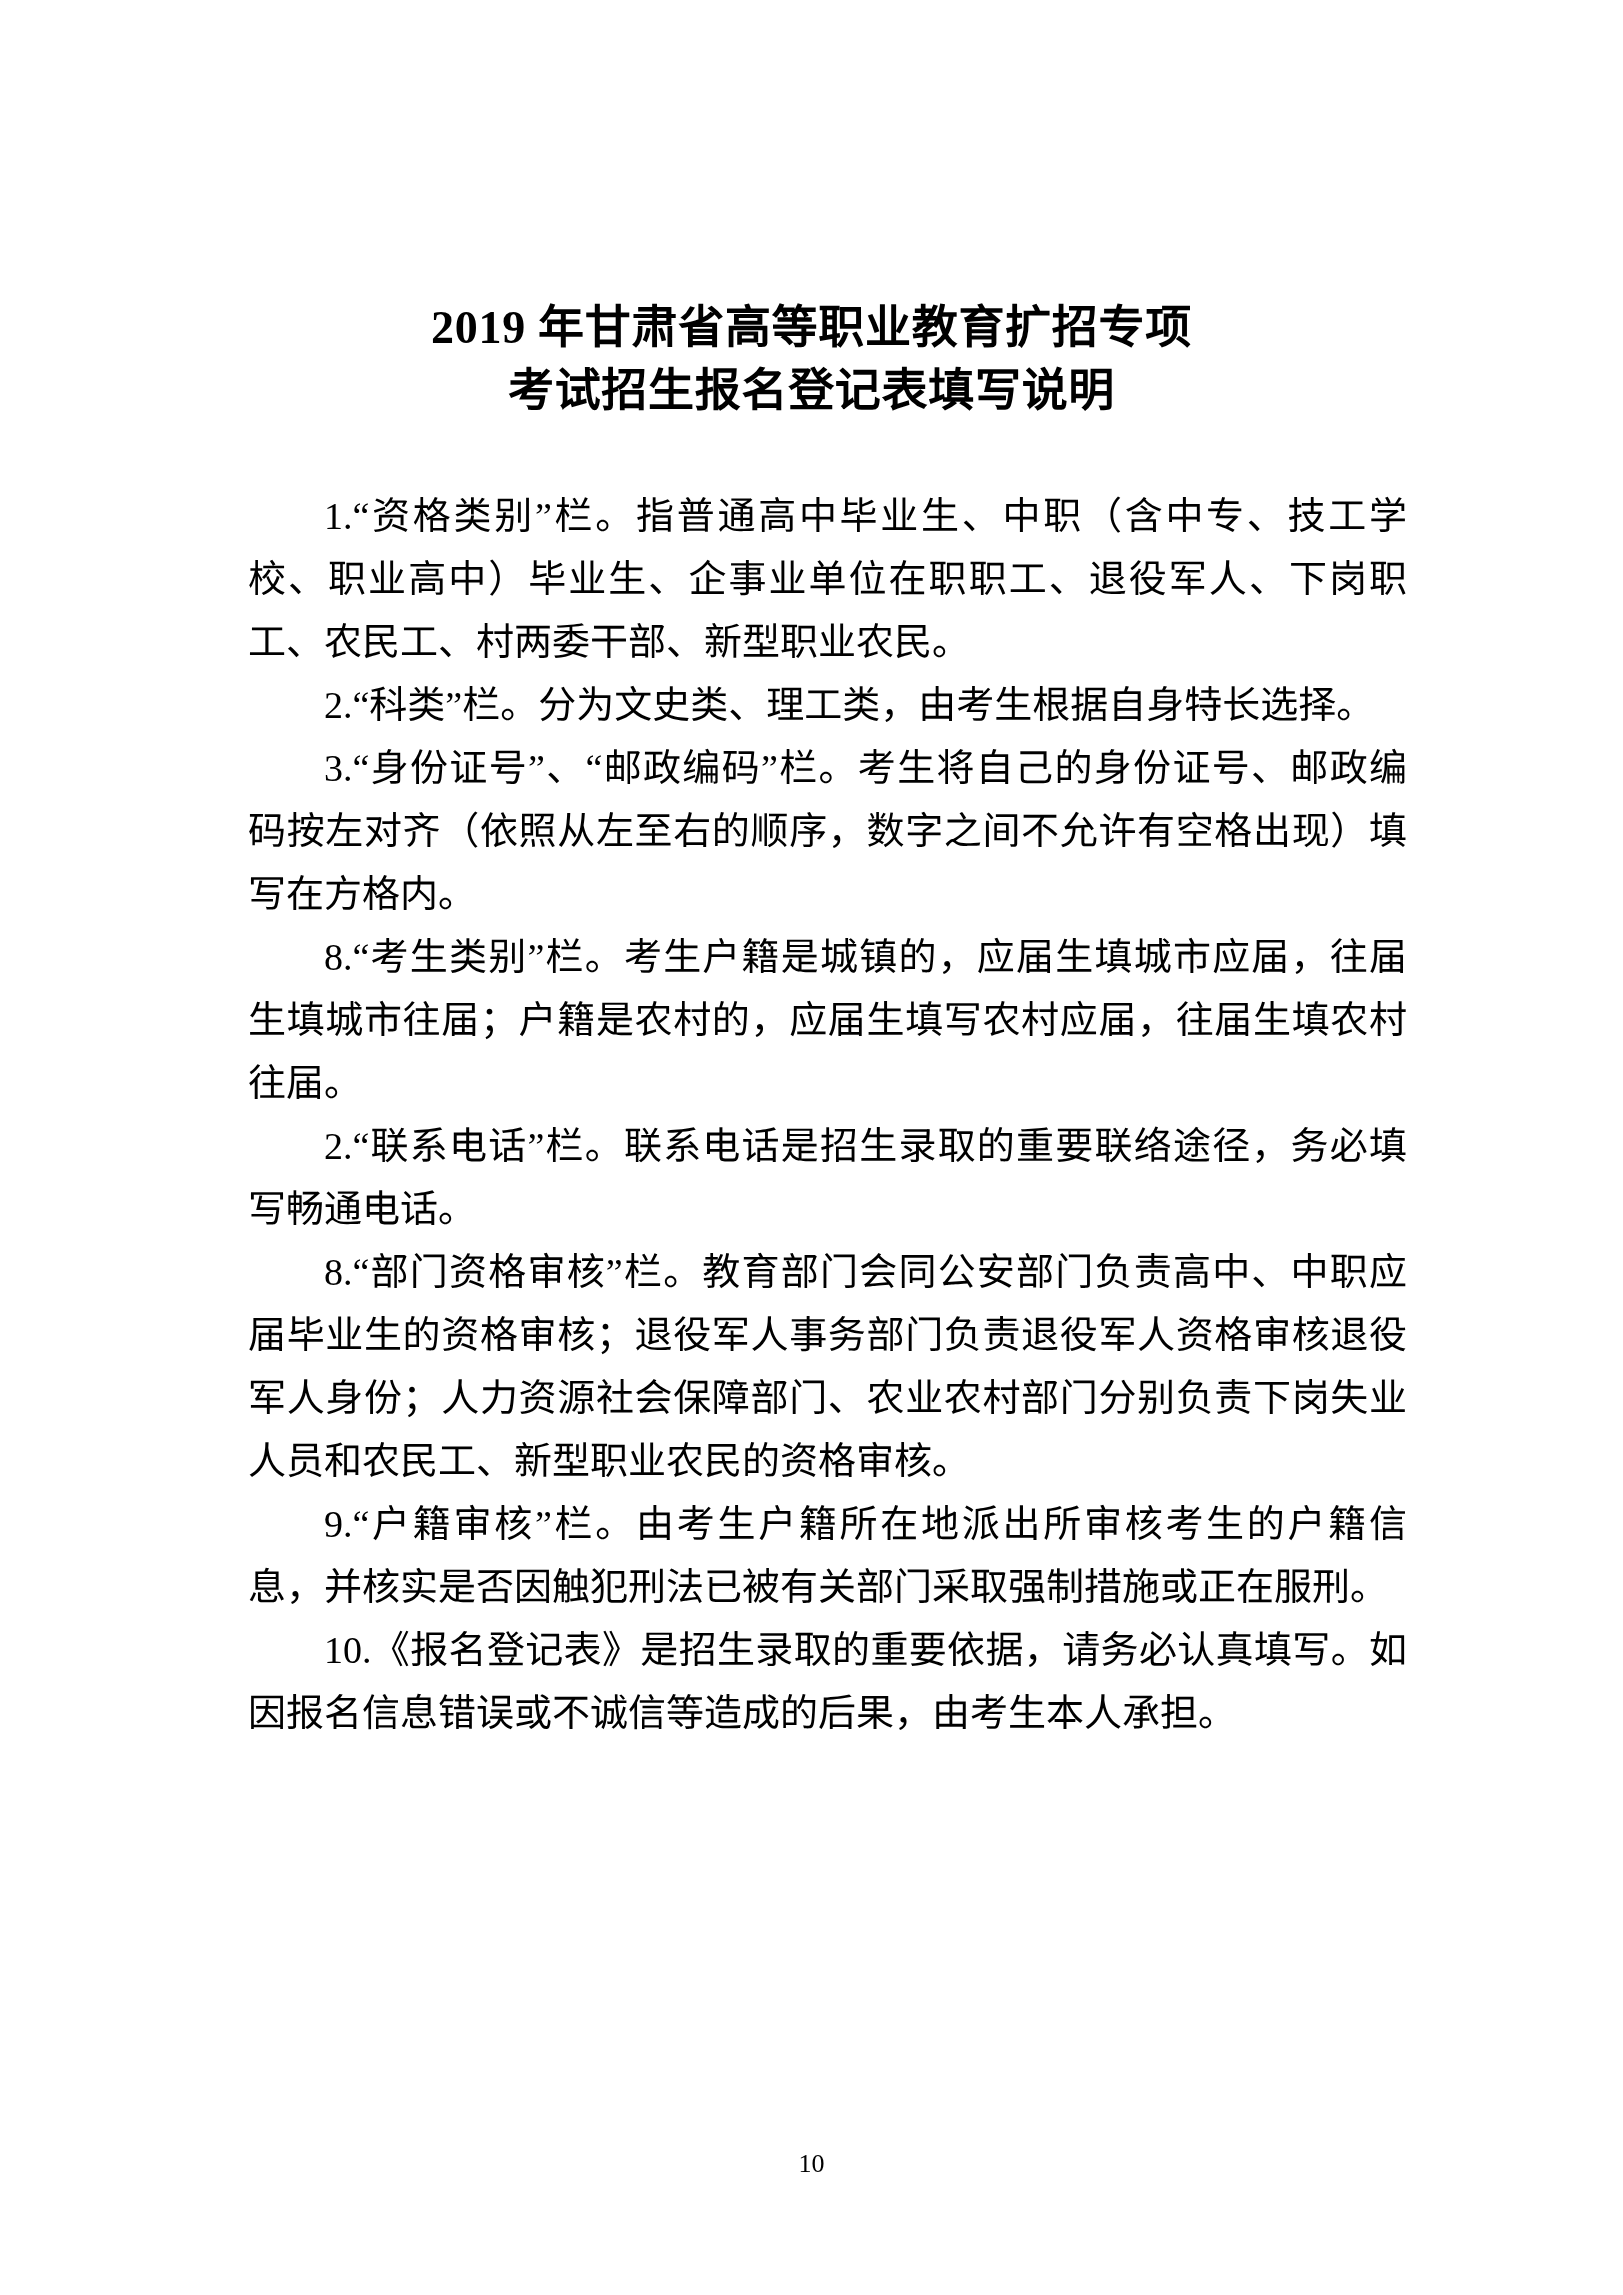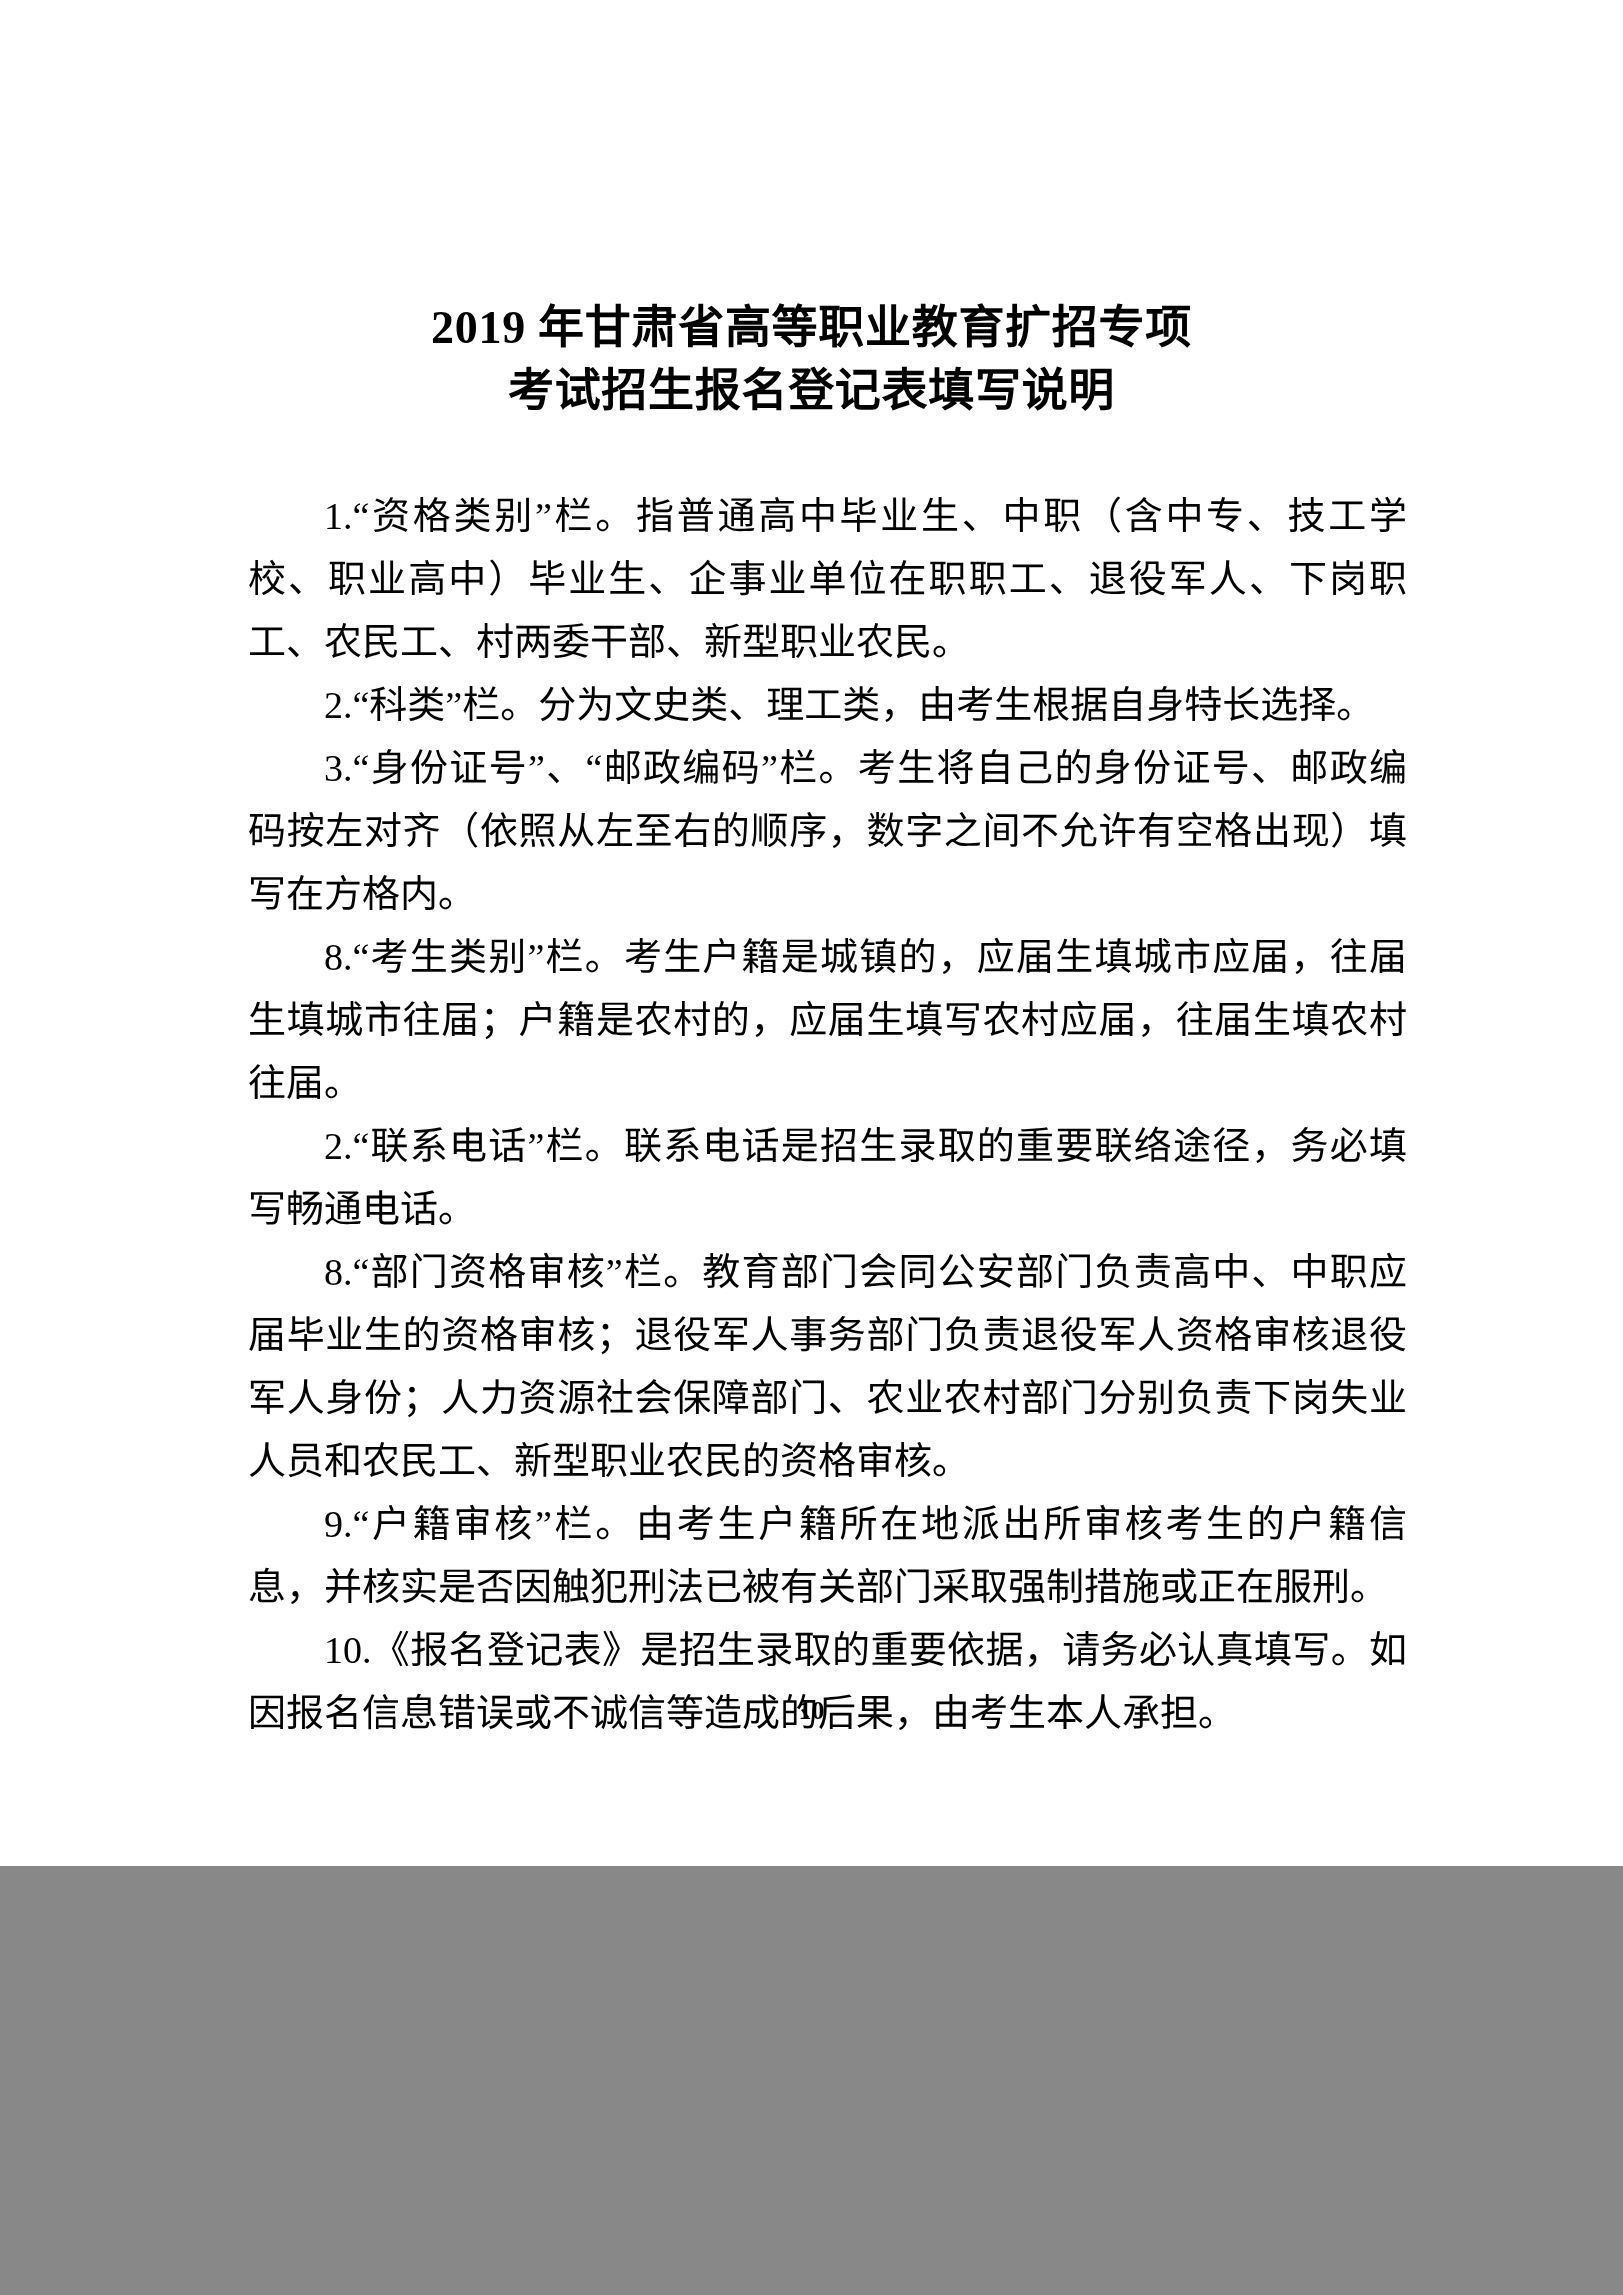--- a/index.html
+++ b/index.html
@@ -5,21 +5,21 @@
   * { margin: 0; padding: 0; box-sizing: border-box; }
 
   html, body {
     background: #888;
     font-family: "Liberation Serif", "DejaVu Serif", serif;
   }
 
   .page {
     position: relative;
     width: 1623px;
-    height: 1866px;
+    height: 2295px;
     margin: 0 auto;
     background: #ffffff;
     color: #000000;
     overflow: hidden;
   }
 
   .content {
     padding: 296px 216px 0 216px;
   }
 
@@ -40,28 +40,27 @@
     margin-left: 32px;
   }
 
   .doc-body p {
     text-indent: 2em;
     margin: 0;
   }
 
   .page-number {
     position: absolute;
-    bottom: 142px;
+    bottom: 118px;
     left: 0;
     width: 100%;
     text-align: center;
     font-size: 26px;
     line-height: 1;
     color: #000000;
-    font-weight: bold;
   }
 </style>
 </head>
 <body>
 
 <div class="page">
   <div class="content">
 
     <div class="doc-title">
       <div>2019 年甘肃省高等职业教育扩招专项</div>

